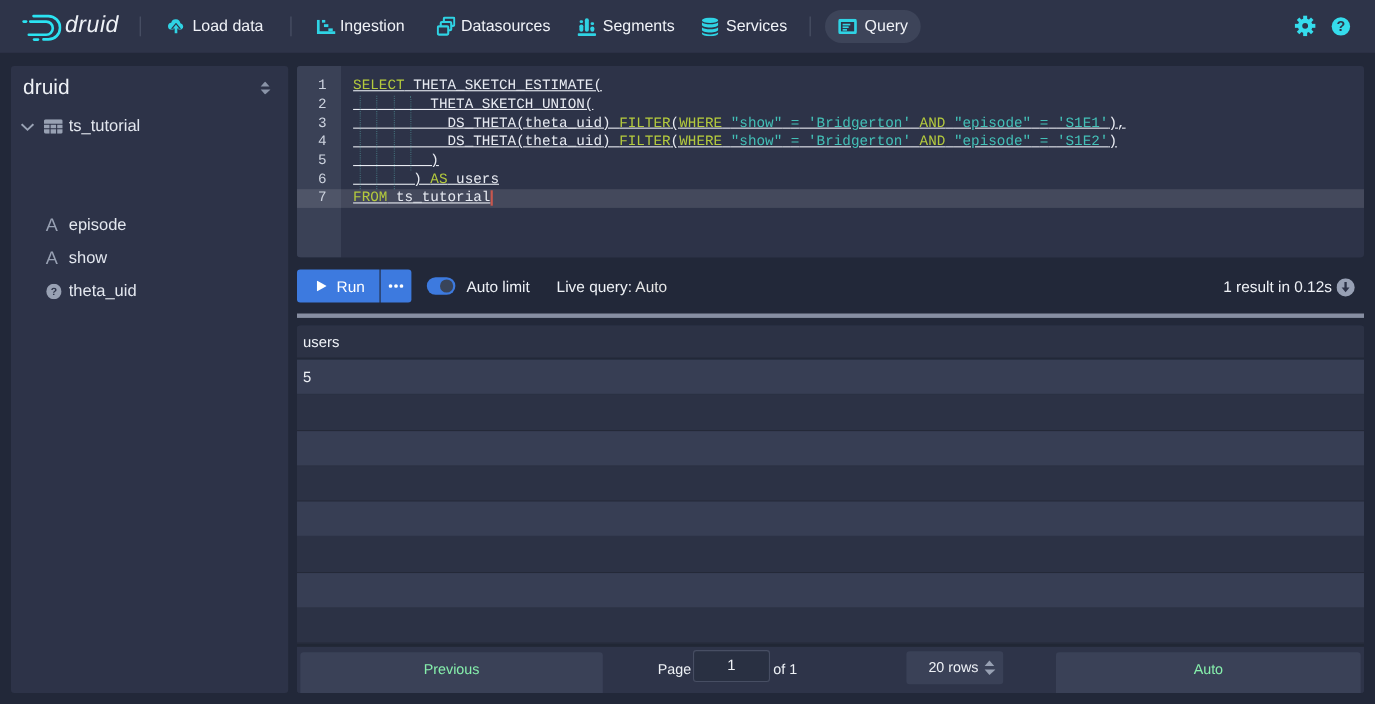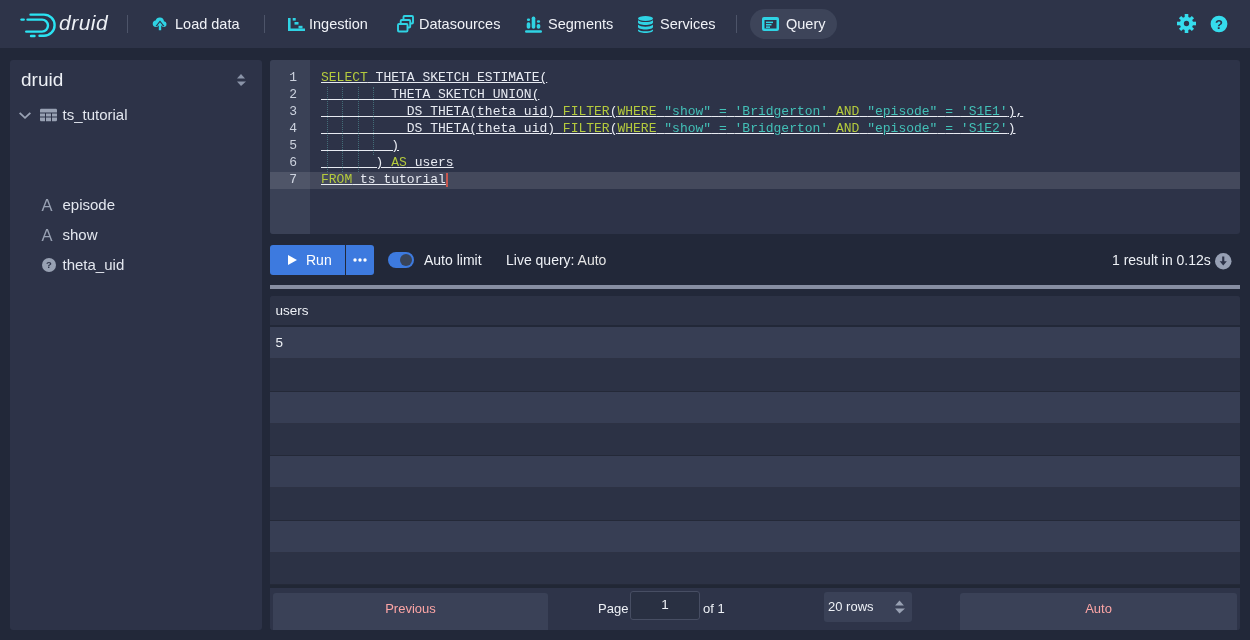--- a/index.html
+++ b/index.html
@@ -40,21 +40,21 @@
   
   #splitter { position:absolute; left:270px; top:285px; width:970px; height:4px; background:#878ea2; }
 
   
   #results { position:absolute; left:270px; top:296px; width:970px; height:334px; background:#2d3348; border-radius:3px; overflow:hidden; }
   #thead { position:absolute; left:0; top:0; width:970px; height:31px; background:#2c3245; border-bottom:2px solid #222838; color:#eef1f6; font-size:13.5px; line-height:29px; }
   .trow { position:absolute; left:0; width:970px; height:32.25px; border-bottom:1px solid rgba(0,0,0,0.18); font-size:13.5px; color:#eef1f6; line-height:31px; }
   .odd { background:#373e54; }
   .even { background:#2c3245; }
   #pgbar { position:absolute; left:0; top:289px; width:970px; height:45px; background:#2e3449; border-top:3px solid #212735; }
-  .pgbtn { position:absolute; top:5px; height:42px; background:#3a4157; border-radius:3px; color:#fca5a5; font-size:13px; text-align:center; line-height:31px; }
+  .pgbtn { position:absolute; top:5px; height:42px; background:#3a4157; border-radius:3px; color:#86efac; font-size:13px; text-align:center; line-height:31px; }
   #pginput { position:absolute; left:360px; top:3px; width:70px; height:29px; background:#293042; border:1.5px solid #474e63; border-radius:3px; color:#eef1f6; font-size:13.5px; text-align:center; line-height:26px; }
   #pgselect { position:absolute; left:554px; top:4px; width:88px; height:30px; background:#3a4157; border-radius:3px; color:#eef1f6; font-size:13px; line-height:30px; }
 </style>
 </head>
 <body>
 
 <div id="hdr">
 
   <svg class="abs" style="left:18px;top:12px" width="38" height="26" viewBox="0 0 38 26">
     <g fill="none" stroke="#2be3f2" stroke-width="2.4" stroke-linecap="round">
@@ -235,21 +235,21 @@
   <div class="trow even" style="top:127.75px"></div>
   <div class="trow odd" style="top:160px"></div>
   <div class="trow even" style="top:192.25px"></div>
   <div class="trow odd" style="top:224.5px"></div>
   <div class="trow even" style="top:256.75px"></div>
   <div id="pgbar">
     <div class="pgbtn" style="left:3px;width:275px">Previous</div>
     <span style="position:absolute;left:328px;top:5px;line-height:31px;color:#eef1f6;font-size:13px">Page</span>
     <div id="pginput">1</div>
     <span style="position:absolute;left:433px;top:5px;line-height:31px;color:#eef1f6;font-size:13px">of 1</span>
-    <div id="pgselect"><span style="margin-left:4px">20 rows</span>
+    <div id="pgselect"><span style="margin-left:20px">20 rows</span>
       <svg class="abs" style="right:7px;top:8px" width="11" height="14" viewBox="0 0 10 12" fill="#98a1b3">
           <path d="M5 0l4 4.6H1z"></path>
           <path d="M5 12L1 7.4h9z"></path>
         </svg>
     </div>
     <div class="pgbtn" style="left:690px;width:277px">Auto</div>
   </div>
 </div>
 
 <div class="iguide" style="left:327px;top:87px;height:85px"></div>

